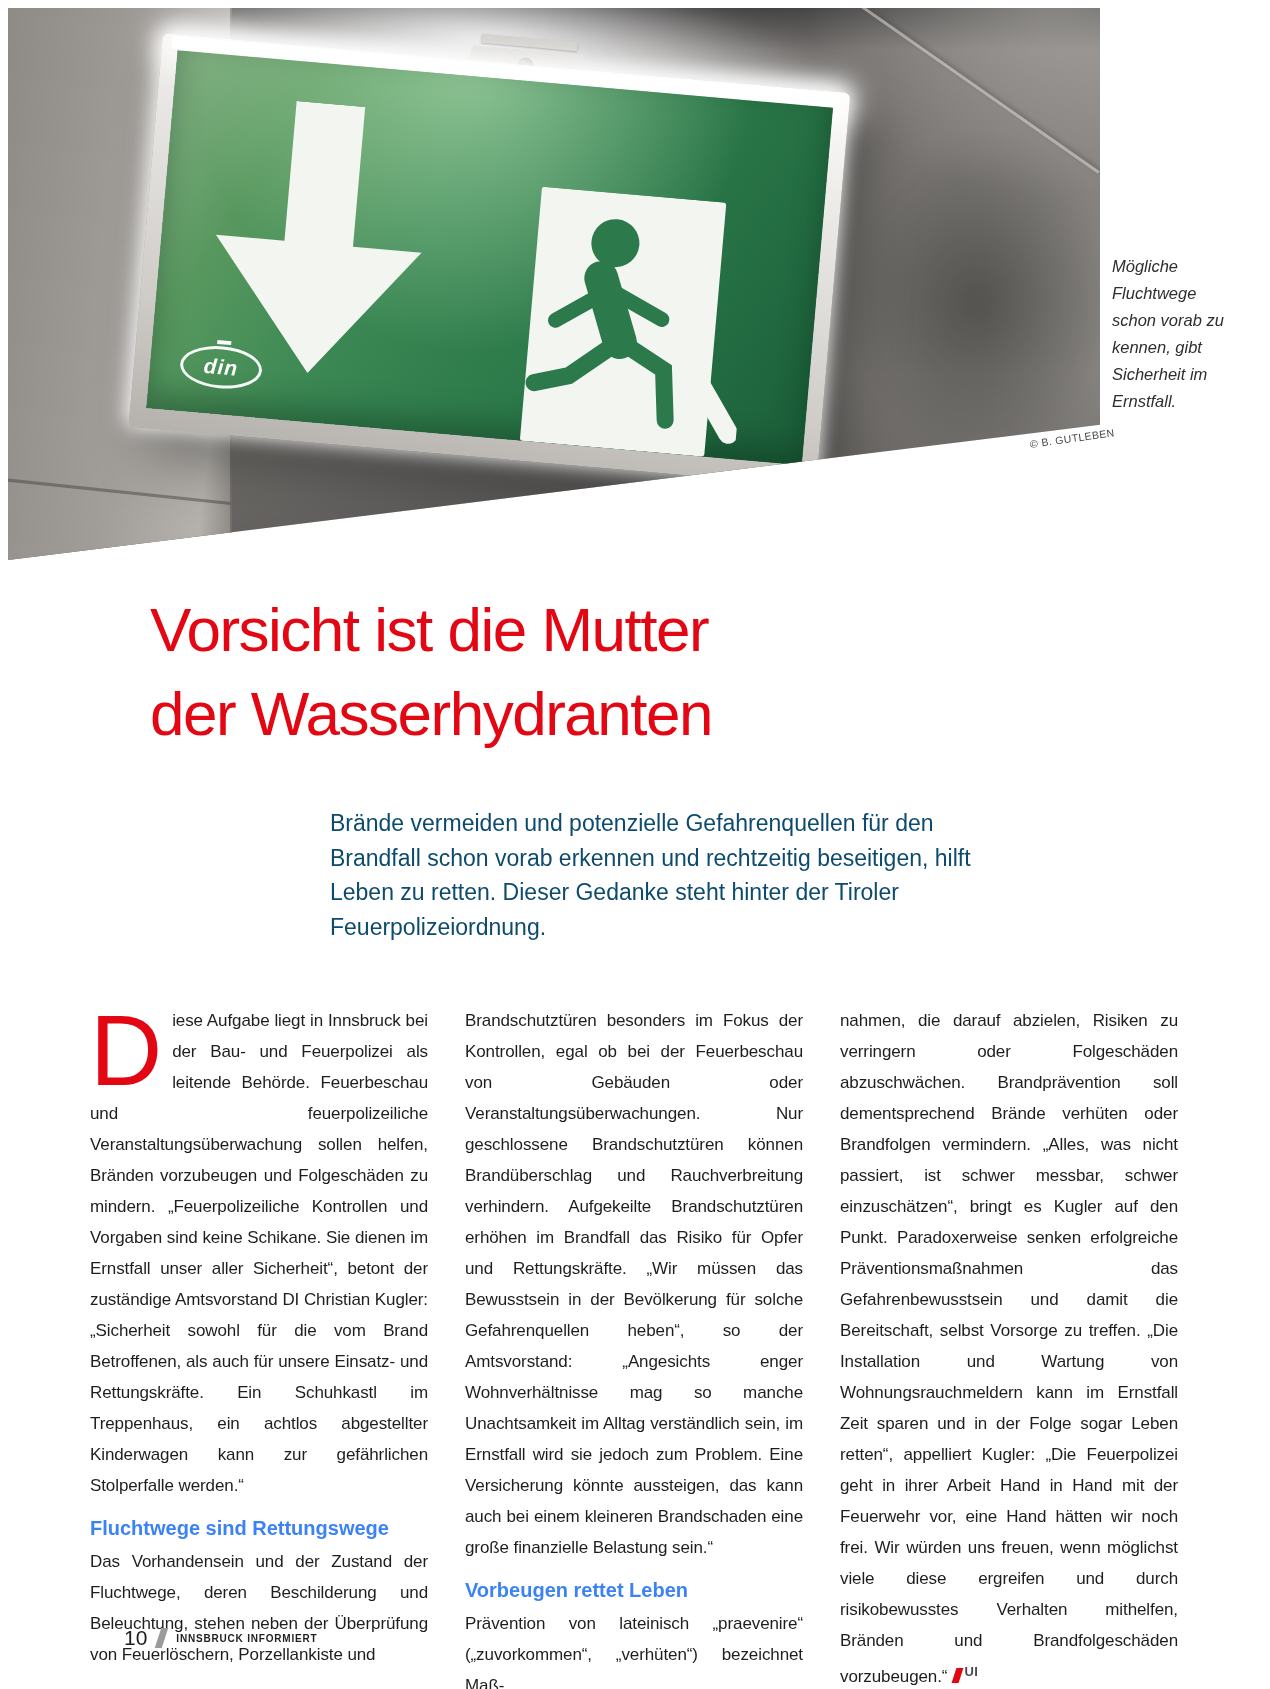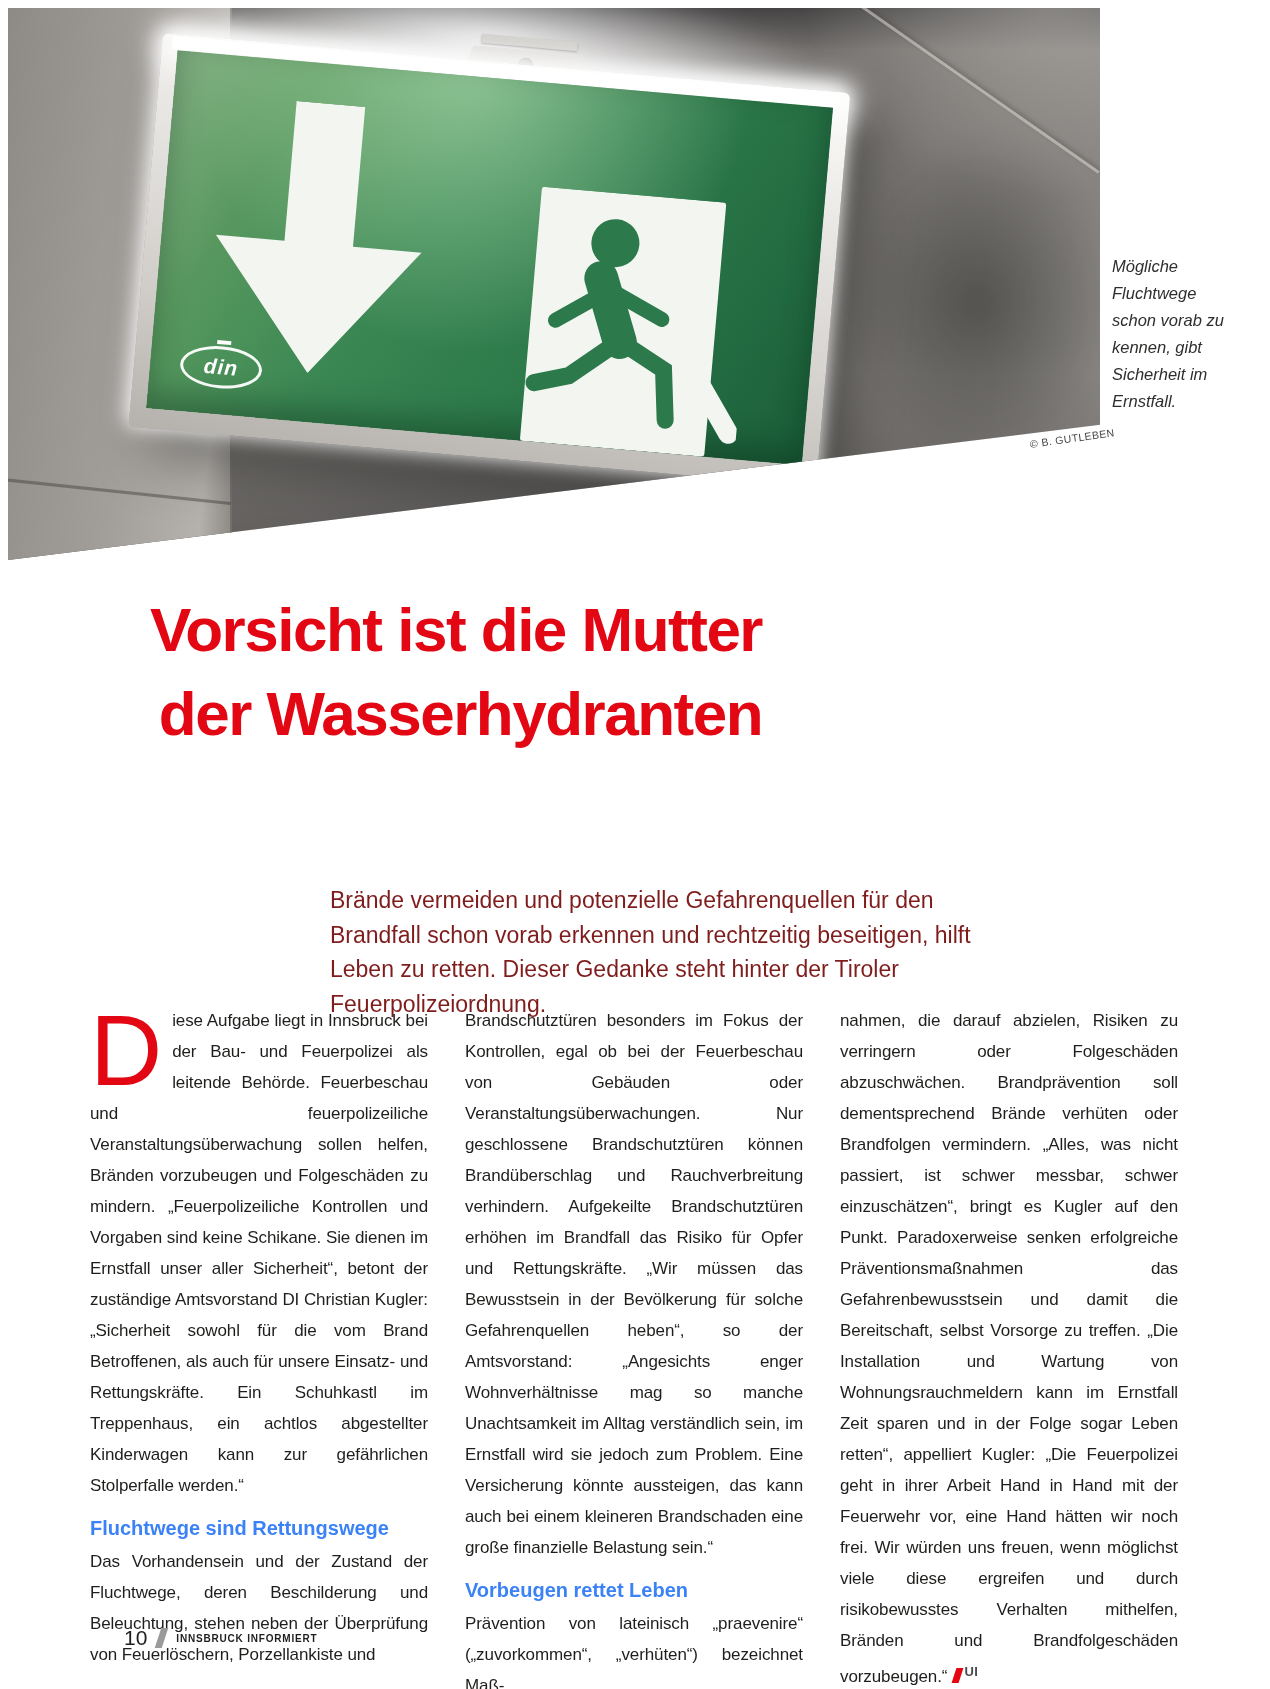--- a/index.html
+++ b/index.html
@@ -94,24 +94,24 @@
   .photo-credit{
     position:absolute;left:1030px;top:438px;transform:rotate(-8deg);transform-origin:left center;
     font-size:10.5px;color:#474747;letter-spacing:.4px;white-space:nowrap;
   }
   .photo-caption{
     position:absolute;left:1112px;top:253px;width:120px;
     font-style:italic;font-size:16.5px;line-height:27px;color:#2e2e2d;
   }
 
   
-  .headline{position:absolute;left:150px;top:588px;color:#e30613;font-weight:700;
-    font-size:62px;line-height:84px;letter-spacing:-1.5px;text-align:right;}
+  .headline{position:absolute;left:150px;top:588px;color:#e30613;font-weight:400;
+    font-size:62px;line-height:84px;letter-spacing:-1.5px;}
   .headline span{display:block;}
-  .lead{position:absolute;left:330px;top:860px;width:645px;font-size:23px;line-height:34.5px;color:#7f1d1d;}
+  .lead{position:absolute;left:330px;top:783px;width:645px;font-size:23px;line-height:34.5px;color:#0c4a6e;}
 
   .col{position:absolute;top:1005px;width:338px;}
   .col-1{left:90px;} .col-2{left:465px;} .col-3{left:840px;}
   .body-text{
     margin:0;font-size:17px;line-height:31px;text-align:justify;color:#1e1e1c;letter-spacing:-.1px;
     hyphens:auto;-webkit-hyphens:auto;
   }
   .dropcap{
     float:left;font-size:100px;line-height:82px;color:#e30613;margin:4px 10px 0 0;font-weight:400;
   }

